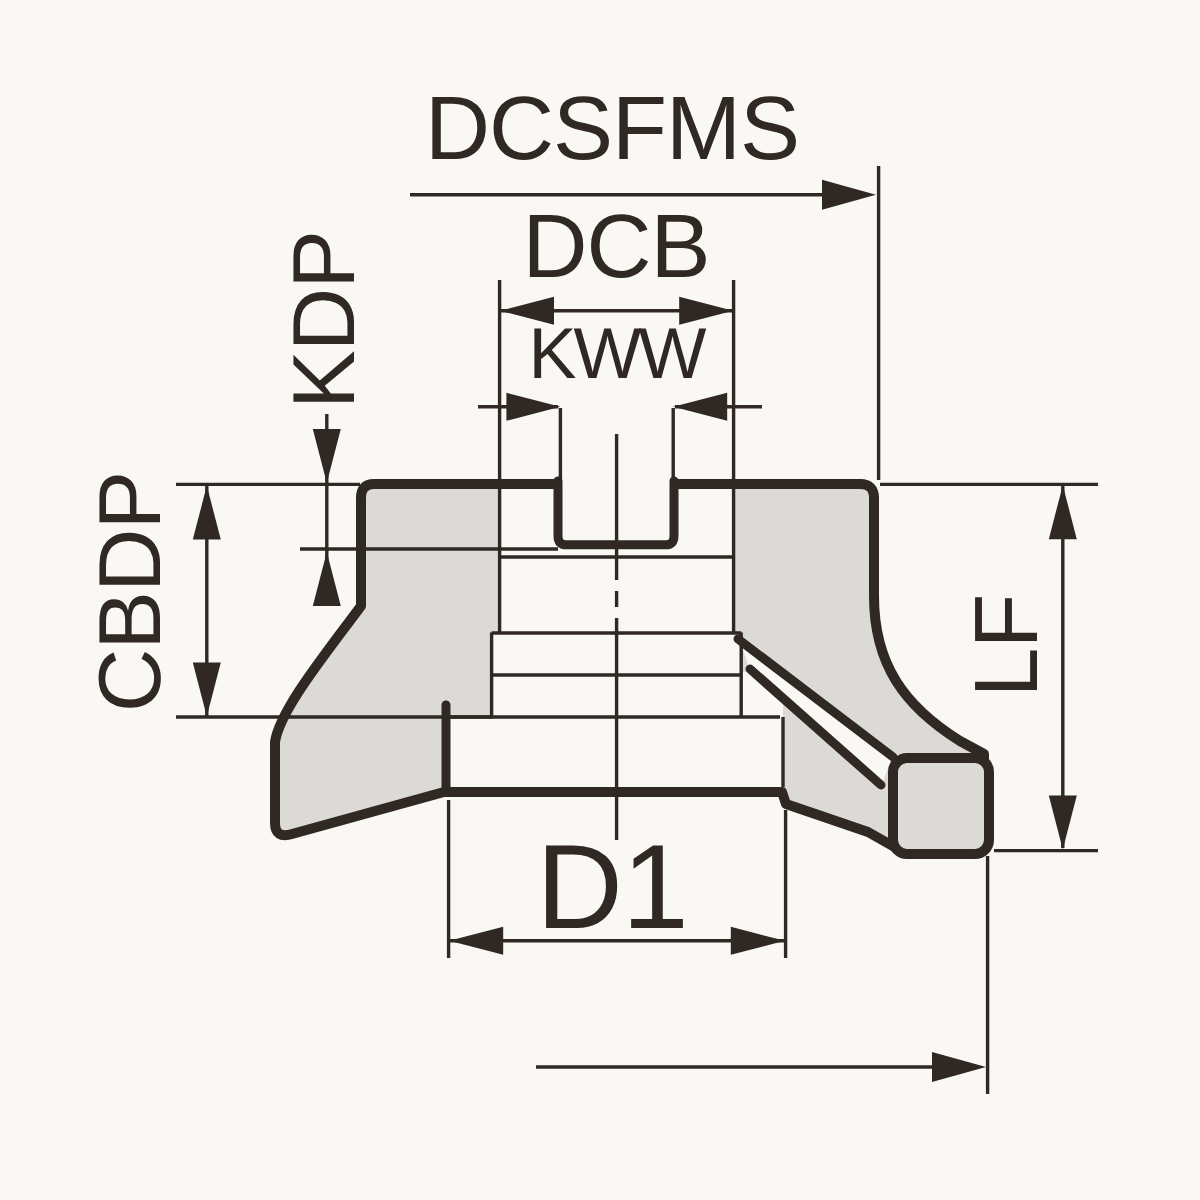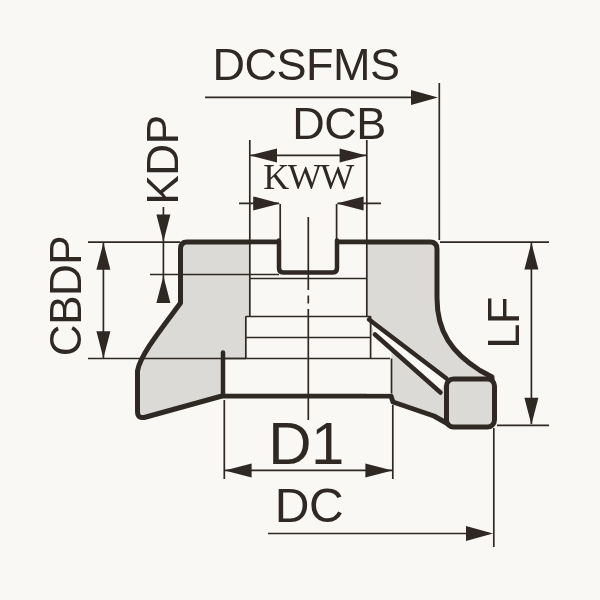--- a/index.html
+++ b/index.html
@@ -124,20 +124,19 @@
       <polygon class="arr" points="103.4,358.2 96.4,331.2 110.4,331.2"></polygon>
       <polygon class="arr" points="224.6,470.4 251.6,463.4 251.6,477.4"></polygon>
       <polygon class="arr" points="392.4,470.4 365.4,463.4 365.4,477.4"></polygon>
       <polygon class="arr" points="493,533.5 466,526 466,541"></polygon>
       <polygon class="arr" points="531.4,242.6 524.4,269.6 538.4,269.6"></polygon>
       <polygon class="arr" points="531.4,424.8 524.4,397.8 538.4,397.8"></polygon>
     </g>
   </svg>
 
   <div class="lbl" style="left:306px;top:64px;font-size:45px;">DCSFMS</div>
-  <div class="lbl" style="left:308px;top:123px;font-size:45px;margin-left:31px;">DCB</div>
-  <div class="lbl" style="left:308px;top:177px;font-size:36px;letter-spacing:-1.5px;font-family:Liberation Serif, serif;">KWW</div>
+  <div class="lbl" style="left:308px;top:123px;font-size:45px;">DCB</div>
+  <div class="lbl" style="left:308px;top:177px;font-size:36px;letter-spacing:-1.5px;">KWW</div>
   <div class="lbl rot" style="left:163px;top:160px;font-size:44px;">KDP</div>
   <div class="lbl rot" style="left:66px;top:296px;font-size:44px;">CBDP</div>
   <div class="lbl rot" style="left:503px;top:323px;font-size:45px;">LF</div>
   <div class="lbl" style="left:306px;top:444px;font-size:60px;">D1</div>
-  <div class="lbl" style="left:309px;top:506px;font-size:48px;">DC</div>
 </div>
 
 </body></html>

